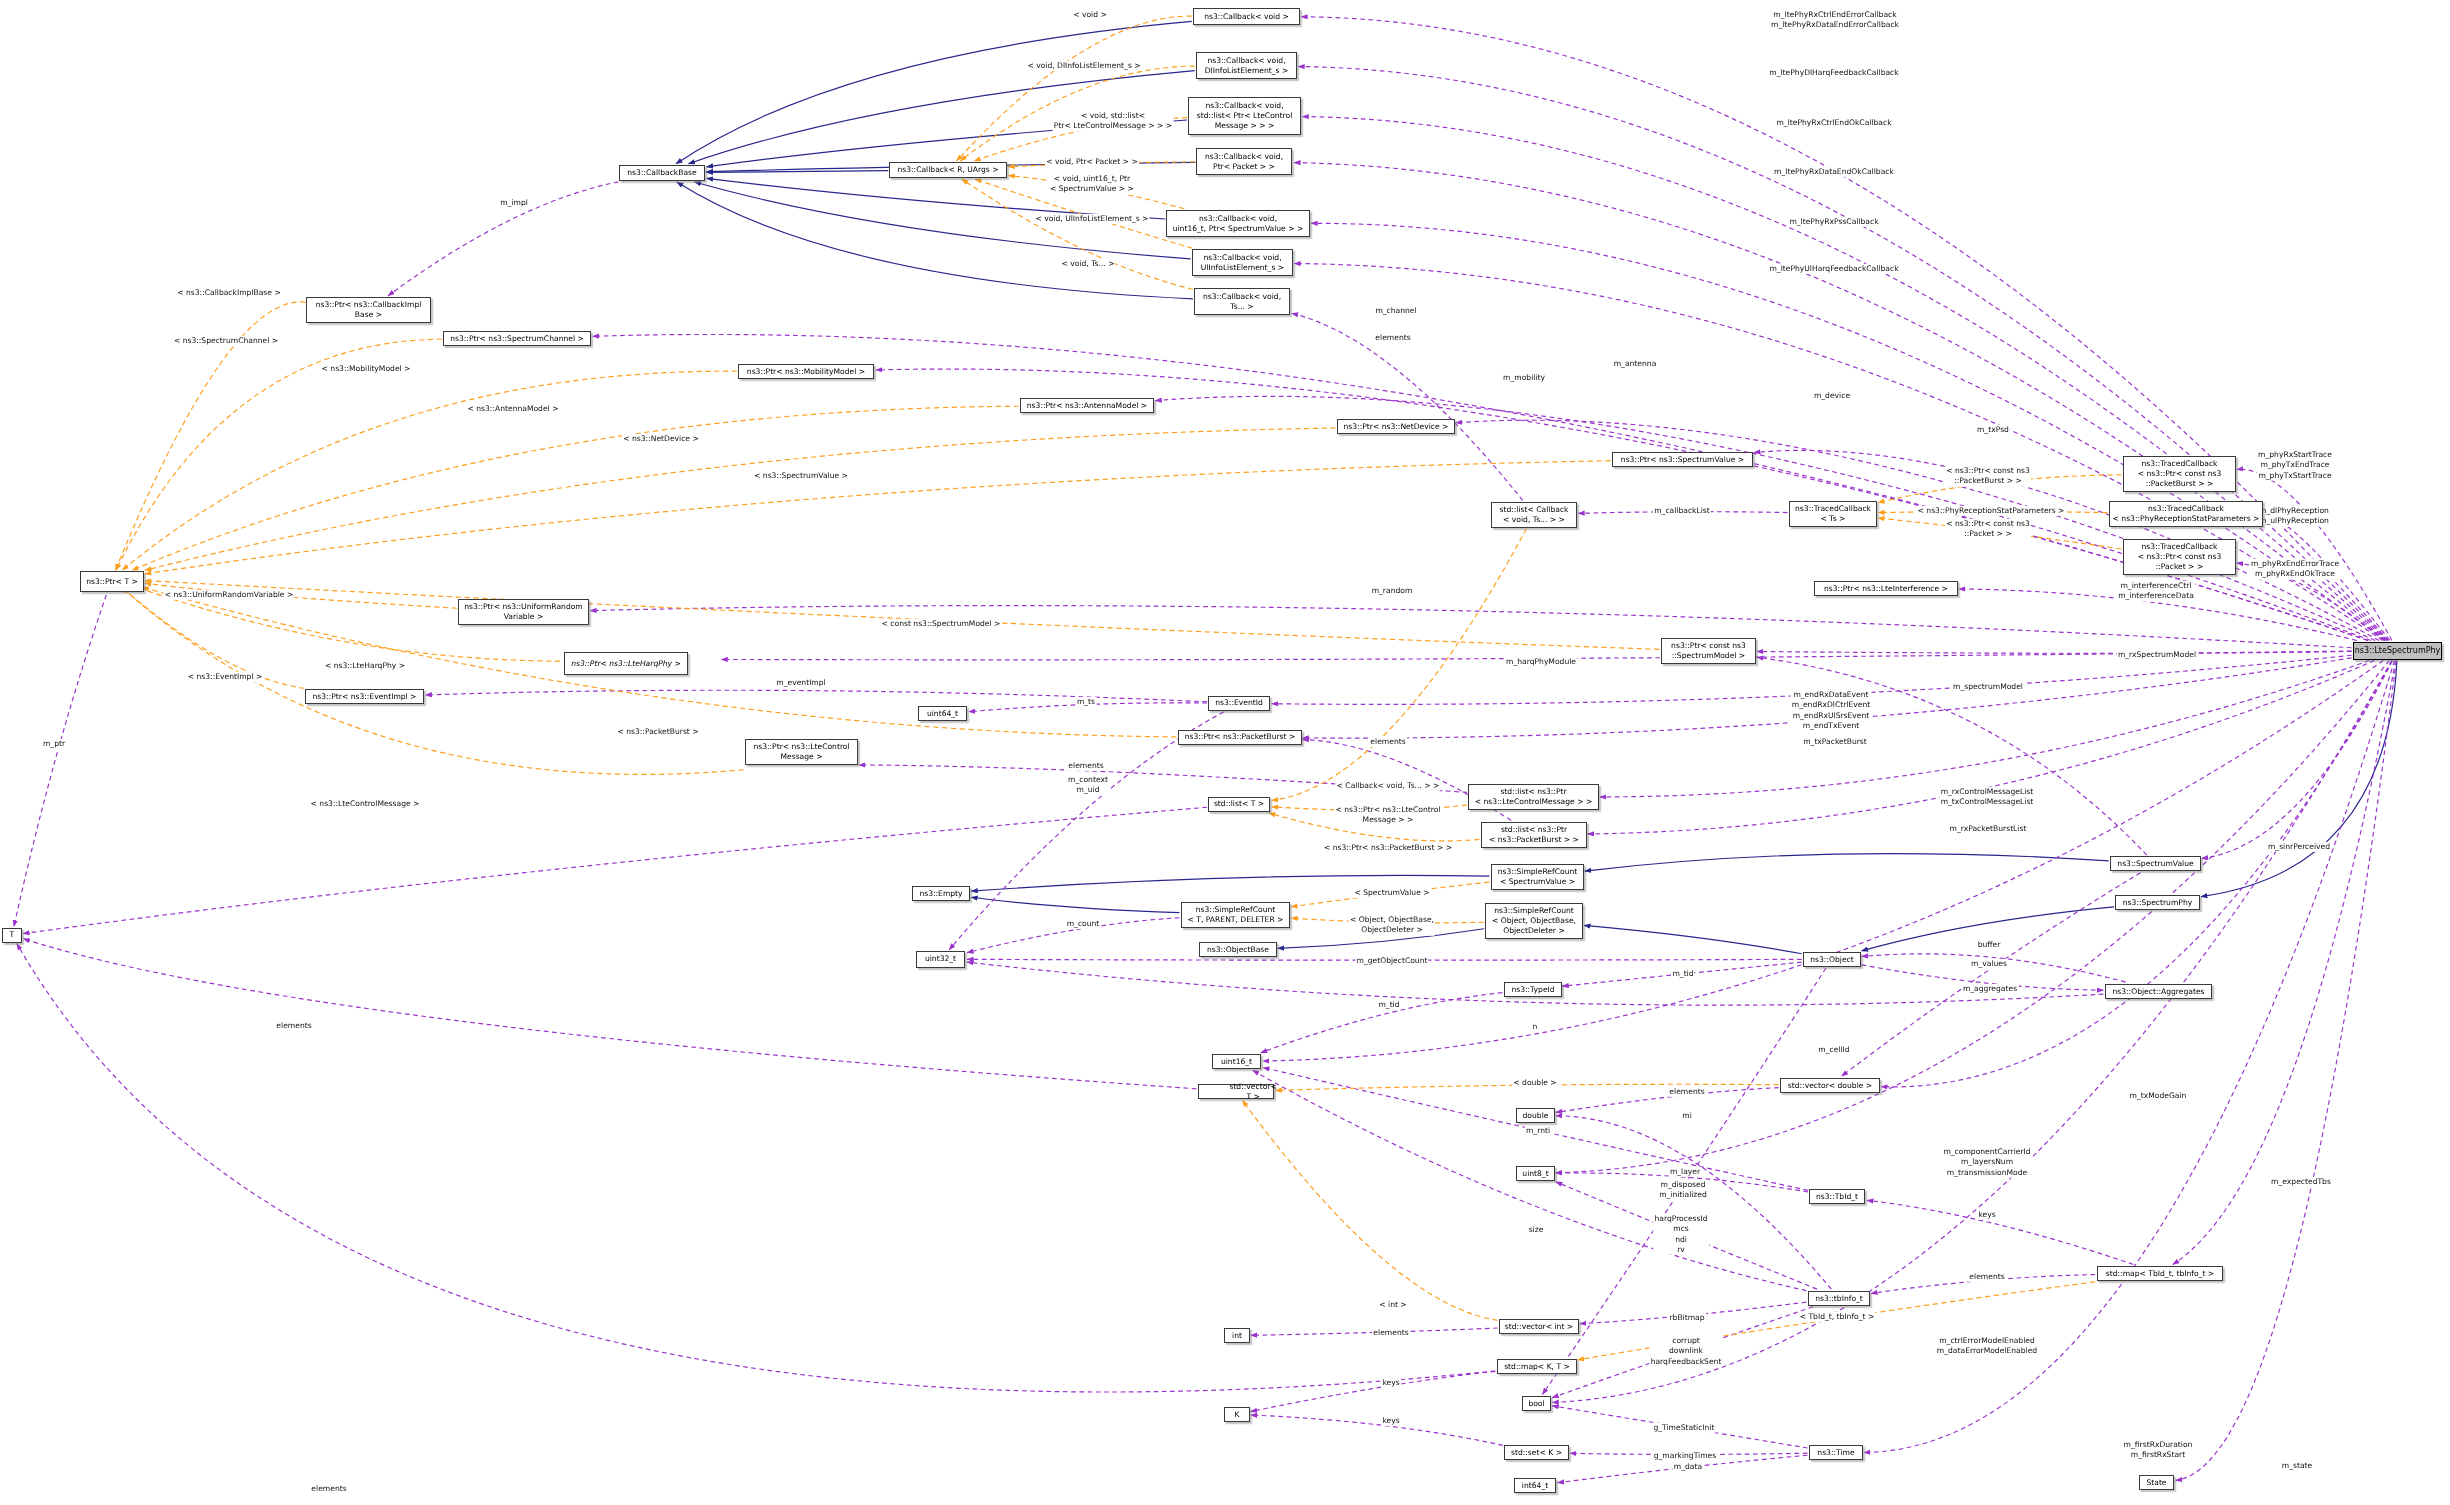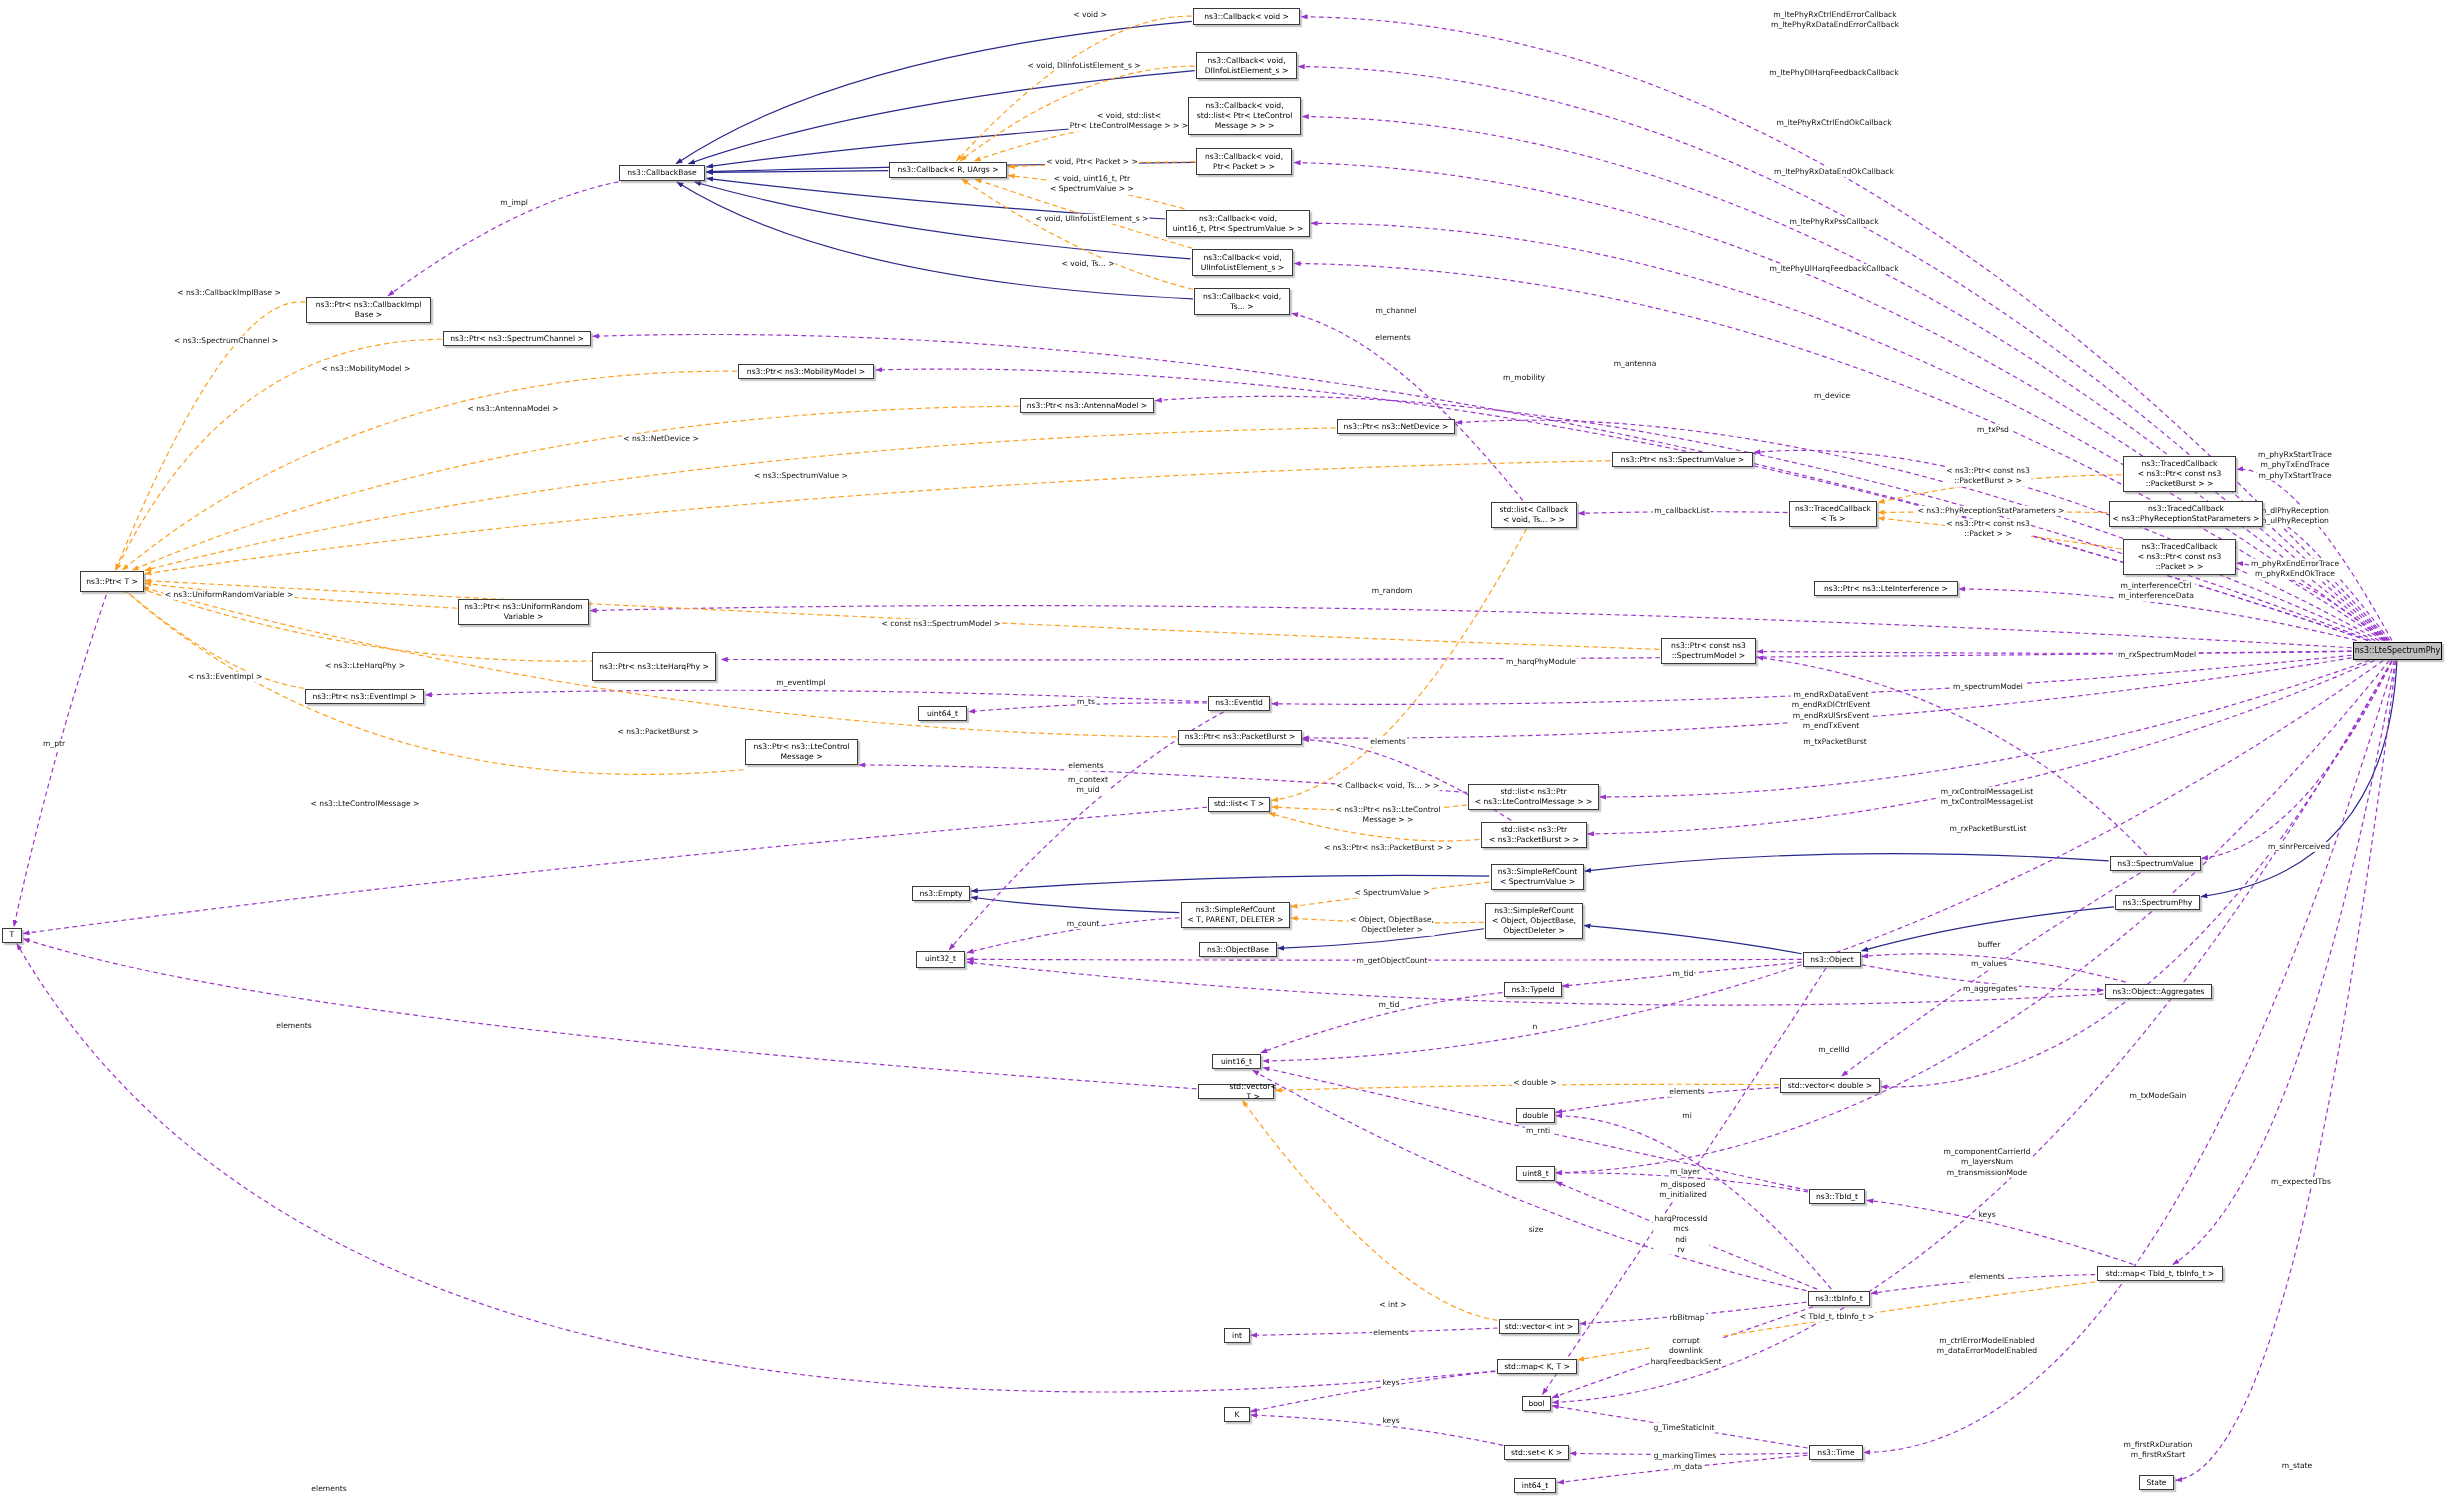--- a/index.html
+++ b/index.html
@@ -227,21 +227,21 @@
     <div class="edge-label" style="left: 1391px; top: 1383px;">keys</div>
     <div class="edge-label" style="left: 1391px; top: 1421px;">keys</div>
     <div class="edge-label" style="left: 1684px; top: 1428px;">g_TimeStaticInit</div>
     <div class="edge-label" style="left: 1685px; top: 1456px;">g_markingTimes</div>
     <div class="edge-label" style="left: 1688px; top: 1467px;">m_data</div>
     <div class="edge-label" style="left: 54px; top: 744px;">m_ptr</div>
     <div class="edge-label" style="left: 294px; top: 1026px;">elements</div>
     <div class="edge-label" style="left: 329px; top: 1489px;">elements</div>
     <div class="edge-label" style="left: 1090px; top: 15.3px;">&lt; void &gt;</div>
     <div class="edge-label" style="left: 1084px; top: 66px;">&lt; void, DlInfoListElement_s &gt;</div>
-    <div class="edge-label" style="left: 1113px; top: 121px; margin-left: 16px;">&lt; void, std::list&lt;
+    <div class="edge-label" style="left: 1113px; top: 121px;">&lt; void, std::list&lt;
 Ptr&lt; LteControlMessage &gt; &gt; &gt;</div>
     <div class="edge-label" style="left: 1092px; top: 162px;">&lt; void, Ptr&lt; Packet &gt; &gt;</div>
     <div class="edge-label" style="left: 1092px; top: 184px;">&lt; void, uint16_t, Ptr
 &lt; SpectrumValue &gt; &gt;</div>
     <div class="edge-label" style="left: 1092px; top: 219px;">&lt; void, UlInfoListElement_s &gt;</div>
     <div class="edge-label" style="left: 1088px; top: 264px;">&lt; void, Ts... &gt;</div>
     <div class="edge-label" style="left: 229px; top: 293px;">&lt; ns3::CallbackImplBase &gt;</div>
     <div class="edge-label" style="left: 226px; top: 341px;">&lt; ns3::SpectrumChannel &gt;</div>
     <div class="edge-label" style="left: 366px; top: 369px;">&lt; ns3::MobilityModel &gt;</div>
     <div class="edge-label" style="left: 513px; top: 409px;">&lt; ns3::AntennaModel &gt;</div>
@@ -287,21 +287,21 @@
     <div class="node" style="left: 306px; top: 297px; width: 125px; height: 26px;">ns3::Ptr&lt; ns3::CallbackImpl
 Base &gt;</div>
     <div class="node" style="left: 443px; top: 331px; width: 148px; height: 15.3px;">ns3::Ptr&lt; ns3::SpectrumChannel &gt;</div>
     <div class="node" style="left: 738px; top: 364px; width: 136px; height: 15.3px;">ns3::Ptr&lt; ns3::MobilityModel &gt;</div>
     <div class="node" style="left: 1020px; top: 398px; width: 134px; height: 15.3px;">ns3::Ptr&lt; ns3::AntennaModel &gt;</div>
     <div class="node" style="left: 1337px; top: 419px; width: 118px; height: 15.3px;">ns3::Ptr&lt; ns3::NetDevice &gt;</div>
     <div class="node" style="left: 1612px; top: 452px; width: 141px; height: 15.3px;">ns3::Ptr&lt; ns3::SpectrumValue &gt;</div>
     <div class="node" style="left: 80px; top: 571px; width: 64px; height: 21px;">ns3::Ptr&lt; T &gt;</div>
     <div class="node" style="left: 458px; top: 599px; width: 131px; height: 26px;">ns3::Ptr&lt; ns3::UniformRandom
 Variable &gt;</div>
-    <div class="node" style="left: 592px; top: 652px; width: 124px; height: 29px;">ns3::Ptr&lt; ns3::LteHarqPhy &gt;</div>
+    <div class="node" style="left: 564px; top: 652px; width: 124px; height: 23px; font-style: italic;">ns3::Ptr&lt; ns3::LteHarqPhy &gt;</div>
     <div class="node" style="left: 305px; top: 689px; width: 119px; height: 15.3px;">ns3::Ptr&lt; ns3::EventImpl &gt;</div>
     <div class="node" style="left: 1208px; top: 696px; width: 62px; height: 14.7px;">ns3::EventId</div>
     <div class="node" style="left: 918px; top: 706px; width: 49px; height: 15.3px;">uint64_t</div>
     <div class="node" style="left: 1178px; top: 730px; width: 124px; height: 14.7px;">ns3::Ptr&lt; ns3::PacketBurst &gt;</div>
     <div class="node" style="left: 745px; top: 739px; width: 113px; height: 26px;">ns3::Ptr&lt; ns3::LteControl
 Message &gt;</div>
     <div class="node" style="left: 1208px; top: 797px; width: 62px; height: 14.7px;">std::list&lt; T &gt;</div>
     <div class="node" style="left: 1491px; top: 502px; width: 86px; height: 26px;">std::list&lt; Callback
 &lt; void, Ts... &gt; &gt;</div>
     <div class="node" style="left: 1789px; top: 501px; width: 88px; height: 26px;">ns3::TracedCallback

